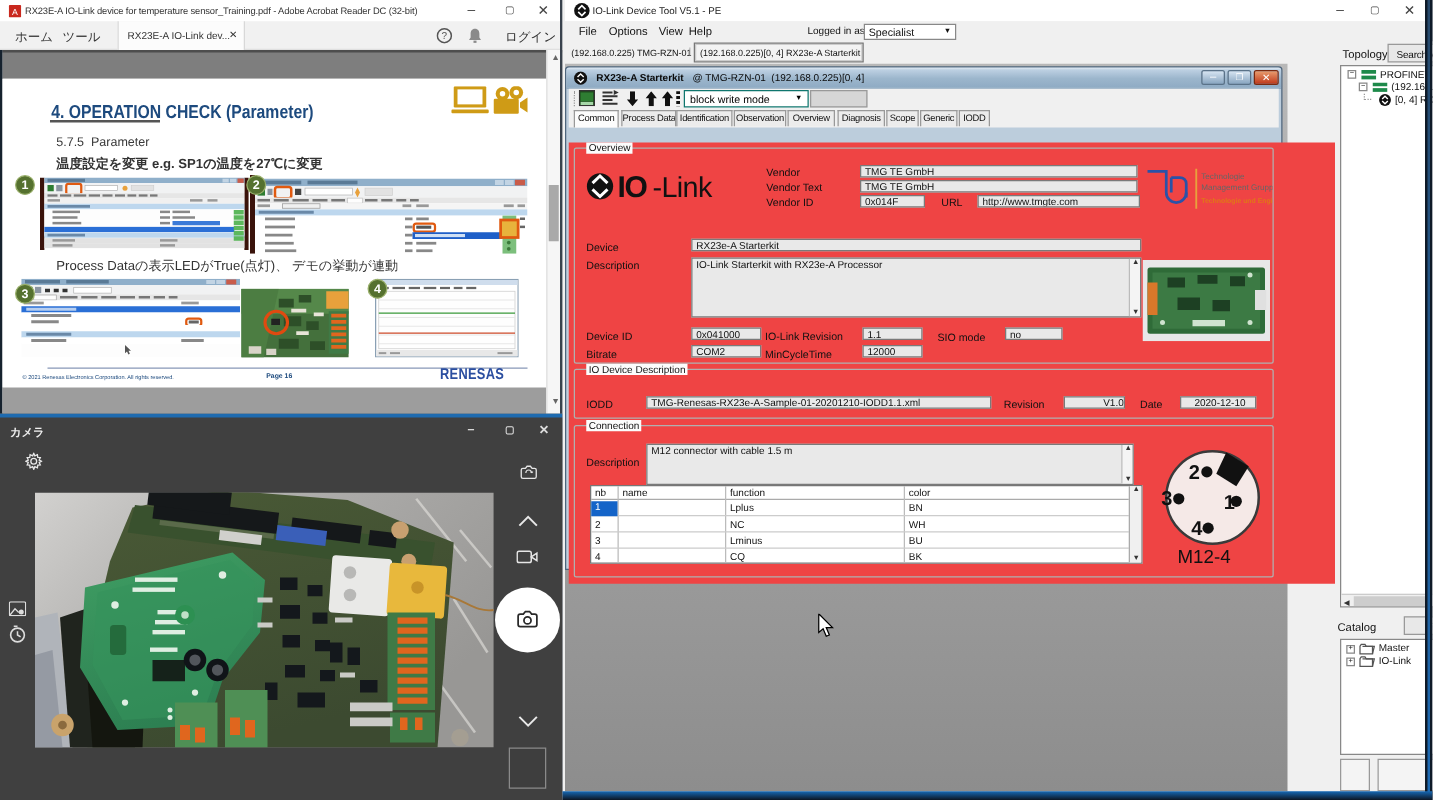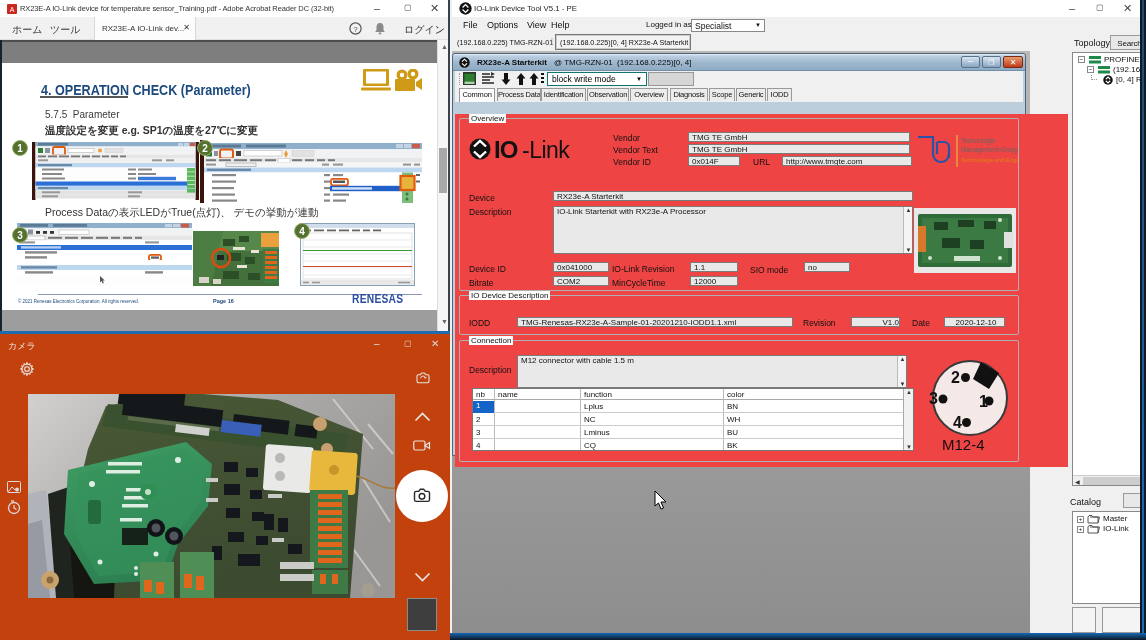--- a/index.html
+++ b/index.html
@@ -25,21 +25,21 @@
 .sl-title { left:39px; top:18px; font-size:15px; font-weight:bold; color:#1d4a7e; transform:scaleX(0.84); transform-origin:0 0; white-space:nowrap; }
 .sl-underline { left:38px; top:33px; width:88px; height:2px; background:#555; }
 .sl-sub1 { left:43px; top:46px; font-size:10px; color:#3a3a3a; }
 .sl-sub2 { left:43px; top:61px; font-size:10.5px; color:#333; font-weight:bold;}
 .sl-sub3 { left:43px; top:143px; font-size:10.5px; color:#333; font-weight:normal;}
 .badge { position:absolute; width:16px; height:16px; border-radius:50%; background:#55712f; border:1px solid #9ab06c; color:#fff; font-size:10px; font-weight:bold; text-align:center; line-height:15px; }
 .sl-footer { left:16px; top:236px; font-size:4.5px; color:#1d4a7e; }
 .sl-page { left:211px; top:235px; font-size:5.5px; font-weight:bold; color:#1d4a7e; }
 
 
-#camera { left:0; top:331px; width:450px; height:309px; background:#c2410c; border-top:3px solid #1e6bb0; }
+#camera { left:0; top:331px; width:450px; height:309px; background:#404040; border-top:3px solid #1e6bb0;font-weight:bold; }
 #cam-title { position:absolute; left:8px; top:6px; font-size:9px; color:#eee; }
 .cam-btn { position:absolute; color:#ddd; font-size:10px; }
 #cam-photo { position:absolute; left:28px; top:60px; width:367px; height:204px; }
 #cam-gallery { position:absolute; left:407px; top:264px; width:30px; height:33px; background:#3e3e3e; border:1px solid #8a8a8a; }
 
 
 #iolink { left:450px; top:0; width:696px; height:640px; background:#f0f0f0; }
 #iol-inner { position:absolute; left:2px; top:0; width:688px; height:633px; }
 #iol-title { position:absolute; left:0px; top:0; width:688px; height:17px; background:#fff; }
 #iol-title .ttl { position:absolute; left:22px; top:4px; font-size:7.8px; color:#222; }

